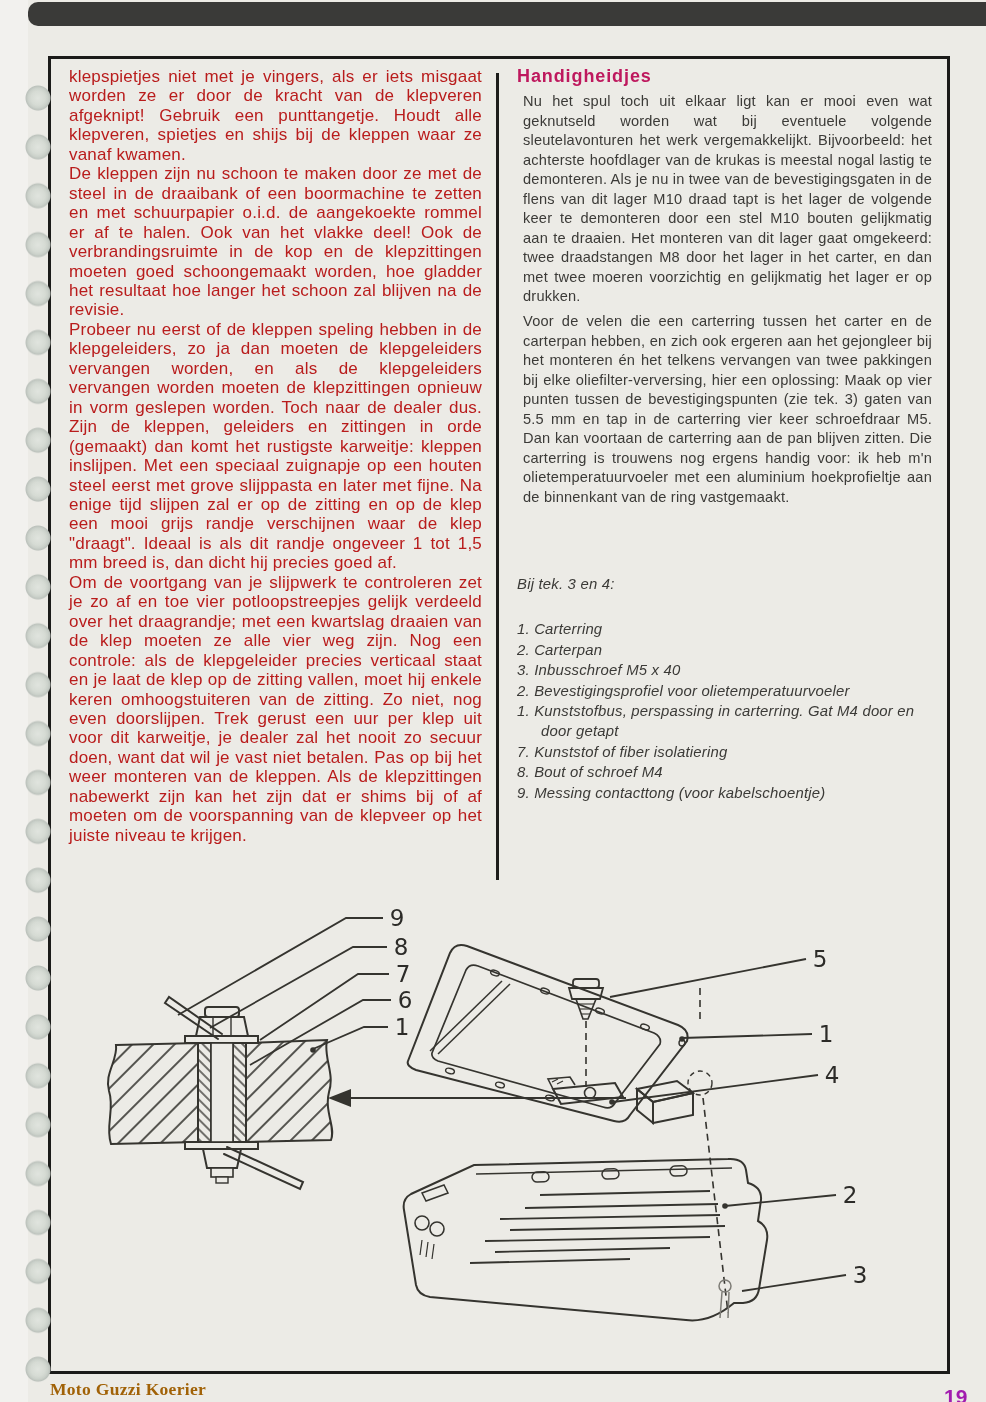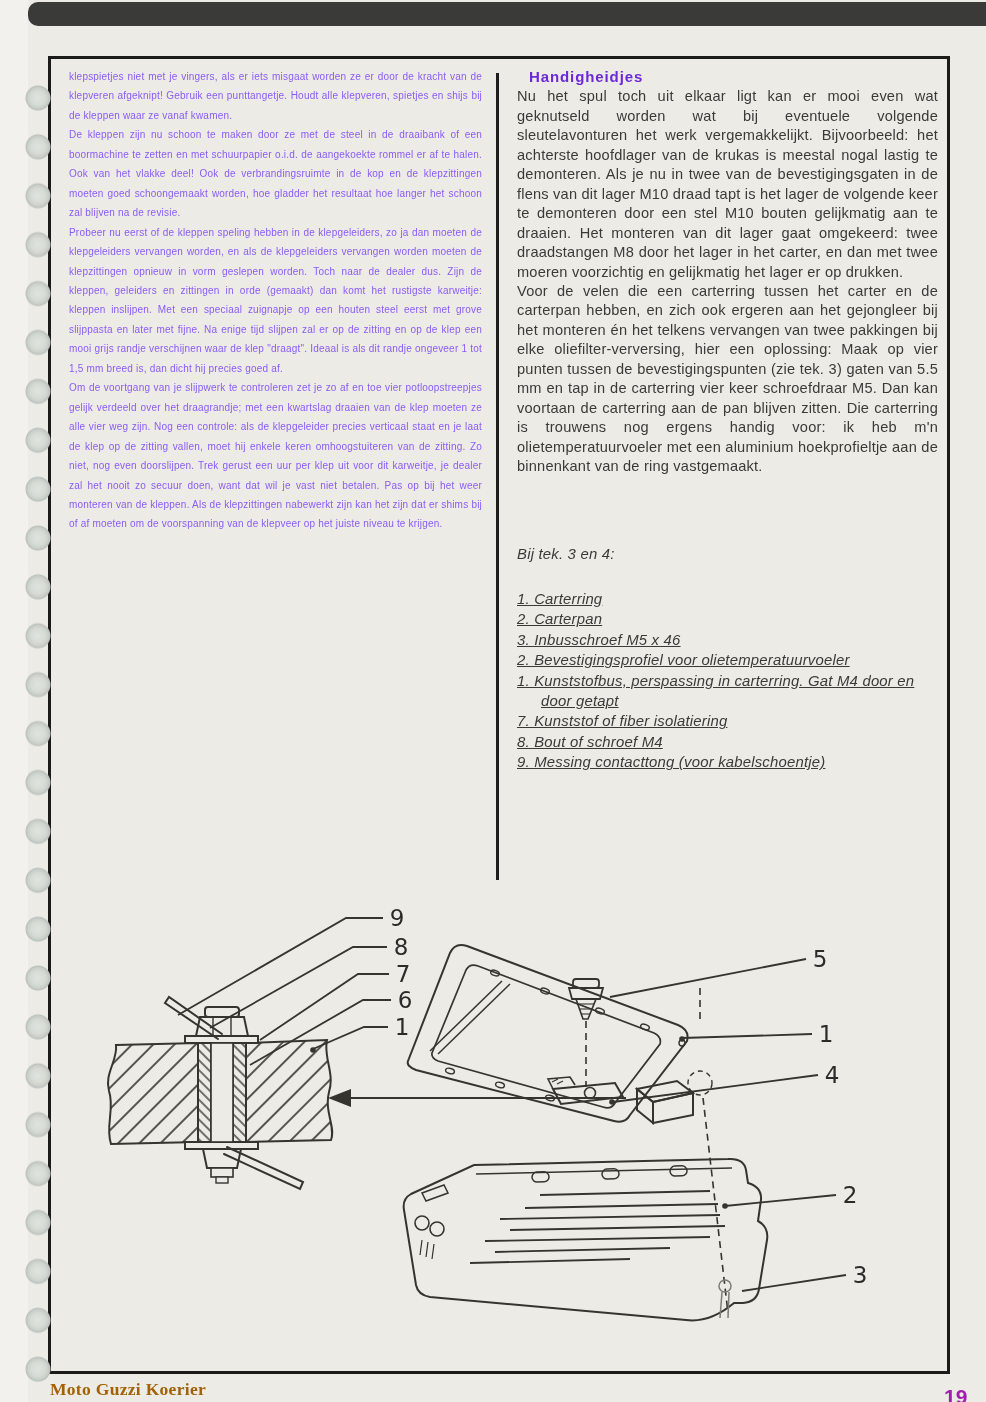--- a/index.html
+++ b/index.html
@@ -20,41 +20,41 @@
     border:3px solid #1b1b19;
   }
   .holes{
     position:absolute;left:22px;top:74px;width:32px;height:1326px;z-index:6;
     background-image:radial-gradient(circle at 16px 24px,
       #e0e4de 0px,#d6dbd4 7px,#cbd1ca 10px,#bcc2bc 12px,rgba(0,0,0,0) 13px);
     background-size:32px 48.9px;background-repeat:repeat-y;
   }
   .col-left{
     position:absolute;left:69px;top:67px;width:413px;
-    font-size:10px;line-height:19.45px;letter-spacing:.2px;
-    color:#8b5cf6;text-align:justify;
+    font-size:17px;line-height:19.45px;letter-spacing:.2px;
+    color:#b91c1c;text-align:justify;
   }
   .col-left p{margin:0;}
   .divider{
     position:absolute;left:496px;top:73px;width:3px;height:807px;background:#1d1d1b;
   }
   .col-right{
     position:absolute;left:517px;top:67px;width:421px;
     font-size:14.6px;line-height:19.45px;letter-spacing:.2px;
     color:#3b3a37;text-align:justify;
   }
   .col-right h2{
-    margin:0 0 1px 12px;font-size:15px;letter-spacing:.9px;color:#6d28d9;
-  }
-  .col-right p{margin:0;}
+    margin:0 0 1px 0;font-size:18px;letter-spacing:.9px;color:#be185d;
+  }
+  .col-right p{margin:6px;}
   .legend-caption{
     margin-top:68px;font-style:italic;text-align:left;font-size:14.9px;
   }
   .legend{margin-top:25px;font-style:italic;text-align:left;
-    font-size:14.9px;line-height:20.4px;text-decoration:underline;}
+    font-size:14.9px;line-height:20.4px;}
   .legend div{padding-left:24px;text-indent:-24px;}
   .diagram{position:absolute;left:70px;top:893px;width:820px;height:468px;}
   .callout{font-family:"DejaVu Sans",sans-serif;font-size:23px;fill:#2c2b28;}
   .footer-brand{
     position:absolute;left:50px;top:1379px;
     font-family:"Liberation Serif",serif;font-weight:bold;font-size:17.5px;
     color:#a16207;letter-spacing:.3px;z-index:4;
   }
   .footer-page{
     position:absolute;left:944px;top:1385px;
@@ -78,21 +78,21 @@
 <div class="divider"></div>
 
 <div class="col-right">
   <h2>Handigheidjes</h2>
   <p>Nu het spul toch uit elkaar ligt kan er mooi even wat geknutseld worden wat bij eventuele volgende sleutelavonturen het werk vergemakkelijkt. Bijvoorbeeld: het achterste hoofdlager van de krukas is meestal nogal lastig te demonteren. Als je nu in twee van de bevestigingsgaten in de flens van dit lager M10 draad tapt is het lager de volgende keer te demonteren door een stel M10 bouten gelijkmatig aan te draaien. Het monteren van dit lager gaat omgekeerd: twee draadstangen M8 door het lager in het carter, en dan met twee moeren voorzichtig en gelijkmatig het lager er op drukken.</p>
   <p>Voor de velen die een carterring tussen het carter en de carterpan hebben, en zich ook ergeren aan het gejongleer bij het monteren én het telkens vervangen van twee pakkingen bij elke oliefilter-verversing, hier een oplossing: Maak op vier punten tussen de bevestigingspunten (zie tek. 3) gaten van 5.5 mm en tap in de carterring vier keer schroefdraar M5. Dan kan voortaan de carterring aan de pan blijven zitten.  Die carterring is trouwens nog ergens handig voor: ik heb m'n olietemperatuurvoeler met een aluminium hoekprofieltje aan de binnenkant van de ring vastgemaakt.</p>
   <div class="legend-caption">Bij tek. 3 en 4:</div>
   <div class="legend">
     <div>1. Carterring</div>
     <div>2. Carterpan</div>
-    <div>3. Inbusschroef M5 x 46</div>
+    <div>3. Inbusschroef M5 x 40</div>
     <div>2. Bevestigingsprofiel voor olietemperatuurvoeler</div>
     <div>1. Kunststofbus, perspassing in carterring. Gat M4 door en door getapt</div>
     <div>7. Kunststof of fiber isolatiering</div>
     <div>8. Bout of schroef M4</div>
     <div>9. Messing contacttong (voor kabelschoentje)</div>
   </div>
 </div>
 
 <svg class="diagram" viewBox="0 0 820 468">
   <defs>

